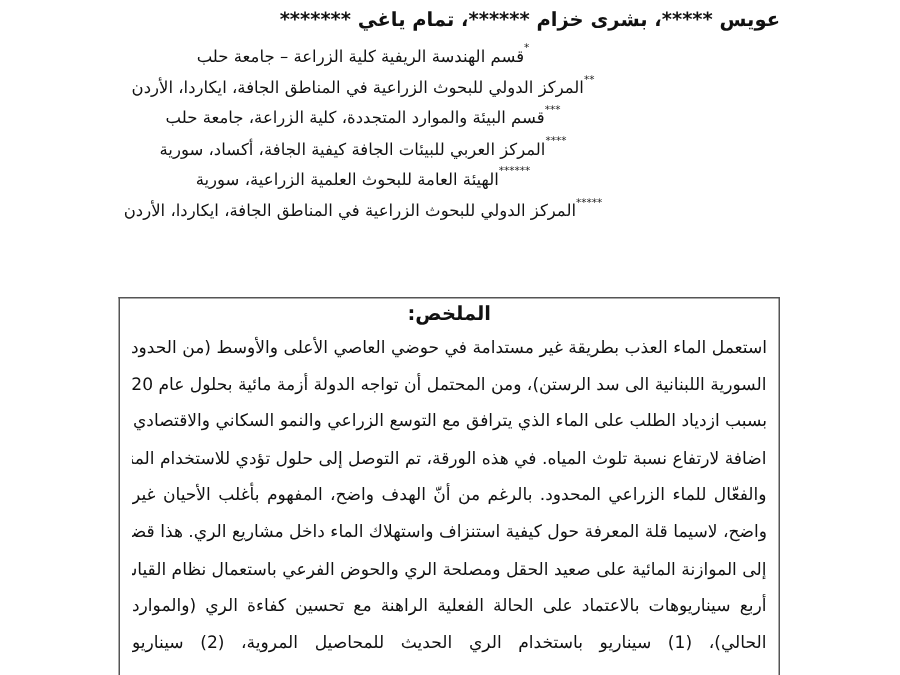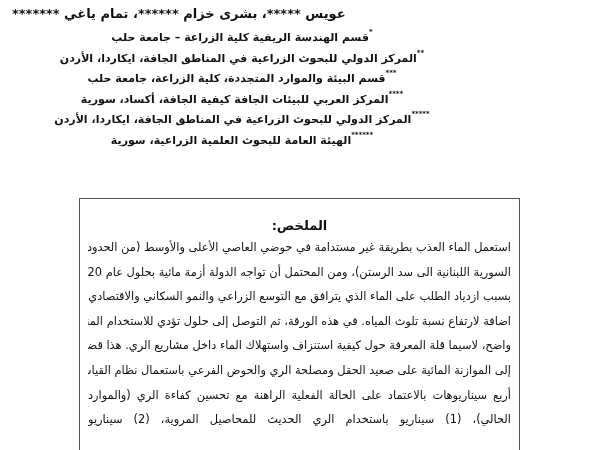--- a/index.html
+++ b/index.html
@@ -2,66 +2,66 @@
 <html><head>
   <meta charset="utf-8">
   <style>
     html, body { margin:0; padding:0; }
     body {
       width:600px; height:450px; overflow:hidden; background:#ffffff;
       font-family:"DejaVu Serif", serif; color:#111;
     }
     .page { position:relative; width:600px; height:450px; }
     .authors {
-      position:absolute; top:6px; left:12px; width:520px; text-align:left;
+      position:absolute; top:6px; left:0; width:520px; text-align:right;
       direction:rtl; font-weight:bold; font-size:13px; line-height:16px;
       font-family:"DejaVu Sans", sans-serif;
     }
     .affils {
       position:absolute; top:28px; left:0; width:484px; direction:rtl;
       text-align:center; font-size:11px; line-height:20.5px;
       font-family:"DejaVu Sans", sans-serif;
-      font-weight:bold;
     }
     .affil { white-space:nowrap; }
     sup { font-size:7px; vertical-align:top; line-height:8px; }
     .abstract-box {
       position:absolute; left:79px; top:198px; width:441px; height:270px;
       border:1.5px solid #555; border-bottom:none; box-sizing:border-box;
       padding:0 8px; direction:rtl;
       font-family:"DejaVu Sans", sans-serif;
     }
     .abstract-title {
       text-align:center; font-weight:bold; font-size:13px; line-height:18px;
-      margin-top:18px;
+      margin-top:2px;
     }
     .abstract-line {
       font-size:11.4px; line-height:24.6px; white-space:nowrap; overflow:hidden;
       text-align:justify; text-align-last:justify;
     }
   </style>
 </head>
 <body>
 
 <div class="page">
   <div class="authors">عويس *****، بشرى خزام ******، تمام ياغي *******</div>
 
   <div class="affils">
     <div class="affil"><sup>*</sup><span>قسم الهندسة الريفية كلية الزراعة – جامعة حلب</span></div>
     <div class="affil"><sup>**</sup><span>المركز الدولي للبحوث الزراعية في المناطق الجافة، ايكاردا، الأردن</span></div>
     <div class="affil"><sup>***</sup><span>قسم البيئة والموارد المتجددة، كلية الزراعة، جامعة حلب</span></div>
     <div class="affil"><sup>****</sup><span>المركز العربي للبيئات الجافة كيفية الجافة، أكساد، سورية</span></div>
+    <div class="affil"><sup>******</sup><span>الهيئة العامة للبحوث العلمية الزراعية، سورية</span></div>
     <div class="affil"><sup>*****</sup><span>المركز الدولي للبحوث الزراعية في المناطق الجافة، ايكاردا، الأردن</span></div>
-    <div class="affil"><sup>******</sup><span>الهيئة العامة للبحوث العلمية الزراعية، سورية</span></div>
   </div>
 
   <div class="abstract-box">
     <div class="abstract-title">الملخص:</div>
     <div class="abstract-line">استعمل الماء العذب بطريقة غير مستدامة في حوضي العاصي الأعلى والأوسط (من الحدود</div>
     <div class="abstract-line">السورية اللبنانية الى سد الرستن)، ومن المحتمل أن تواجه الدولة أزمة مائية بحلول عام 2020</div>
     <div class="abstract-line">بسبب ازدياد الطلب على الماء الذي يترافق مع التوسع الزراعي والنمو السكاني والاقتصادي،</div>
     <div class="abstract-line">اضافة لارتفاع نسبة تلوث المياه. في هذه الورقة، تم التوصل إلى حلول تؤدي للاستخدام المنتج</div>
+    <div class="abstract-line">والفعّال للماء الزراعي المحدود. بالرغم من أنّ الهدف واضح، المفهوم بأغلب الأحيان غير</div>
     <div class="abstract-line">واضح، لاسيما قلة المعرفة حول كيفية استنزاف واستهلاك الماء داخل مشاريع الري. هذا قضى</div>
     <div class="abstract-line">إلى الموازنة المائية على صعيد الحقل ومصلحة الري والحوض الفرعي باستعمال نظام القياسات</div>
     <div class="abstract-line">أربع سيناريوهات بالاعتماد على الحالة الفعلية الراهنة مع تحسين كفاءة الري (والموارد</div>
     <div class="abstract-line">الحالي)، (1) سيناريو باستخدام الري الحديث للمحاصيل المروية، (2) سيناريو</div>
   </div>
 </div>
 
 </body></html>

